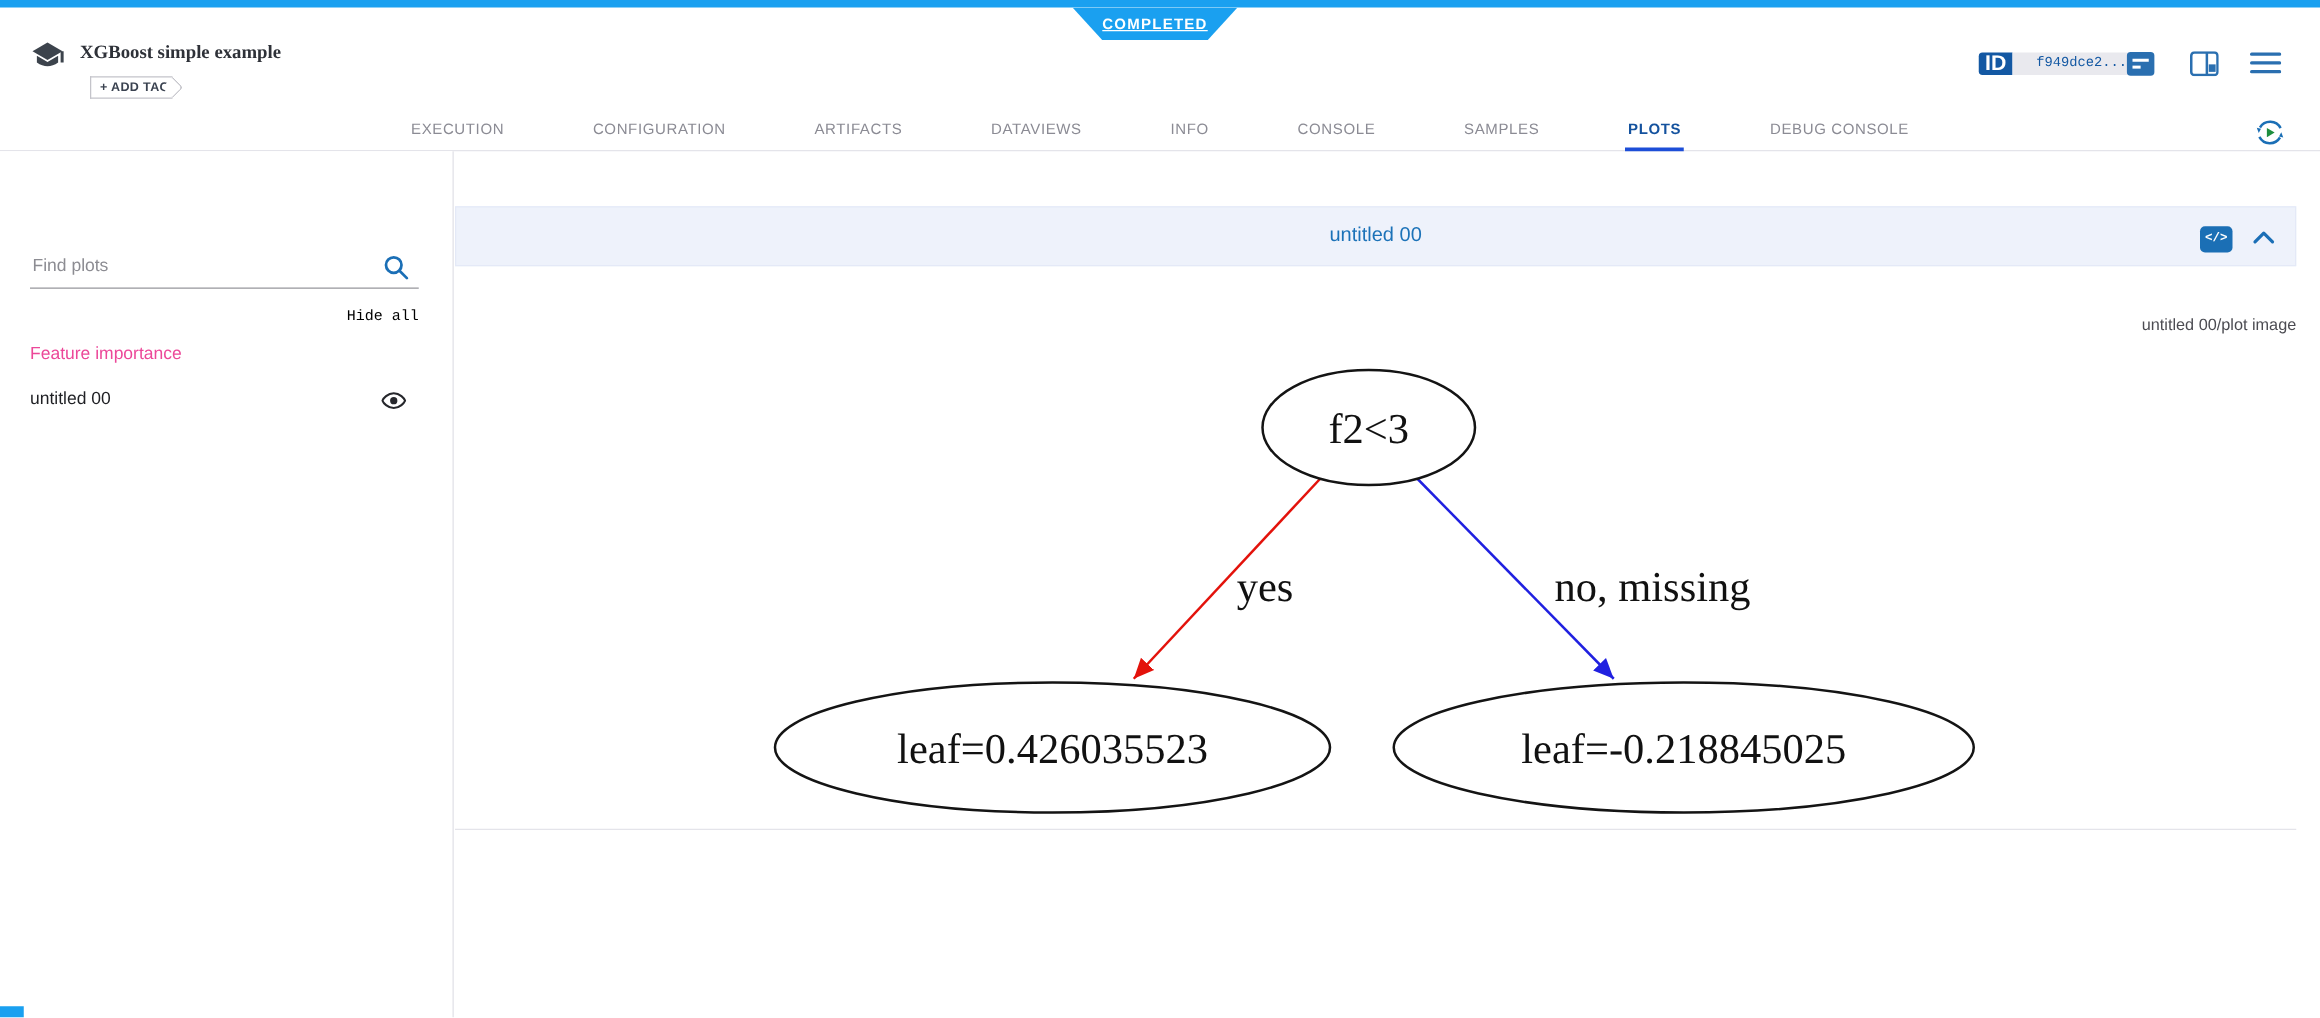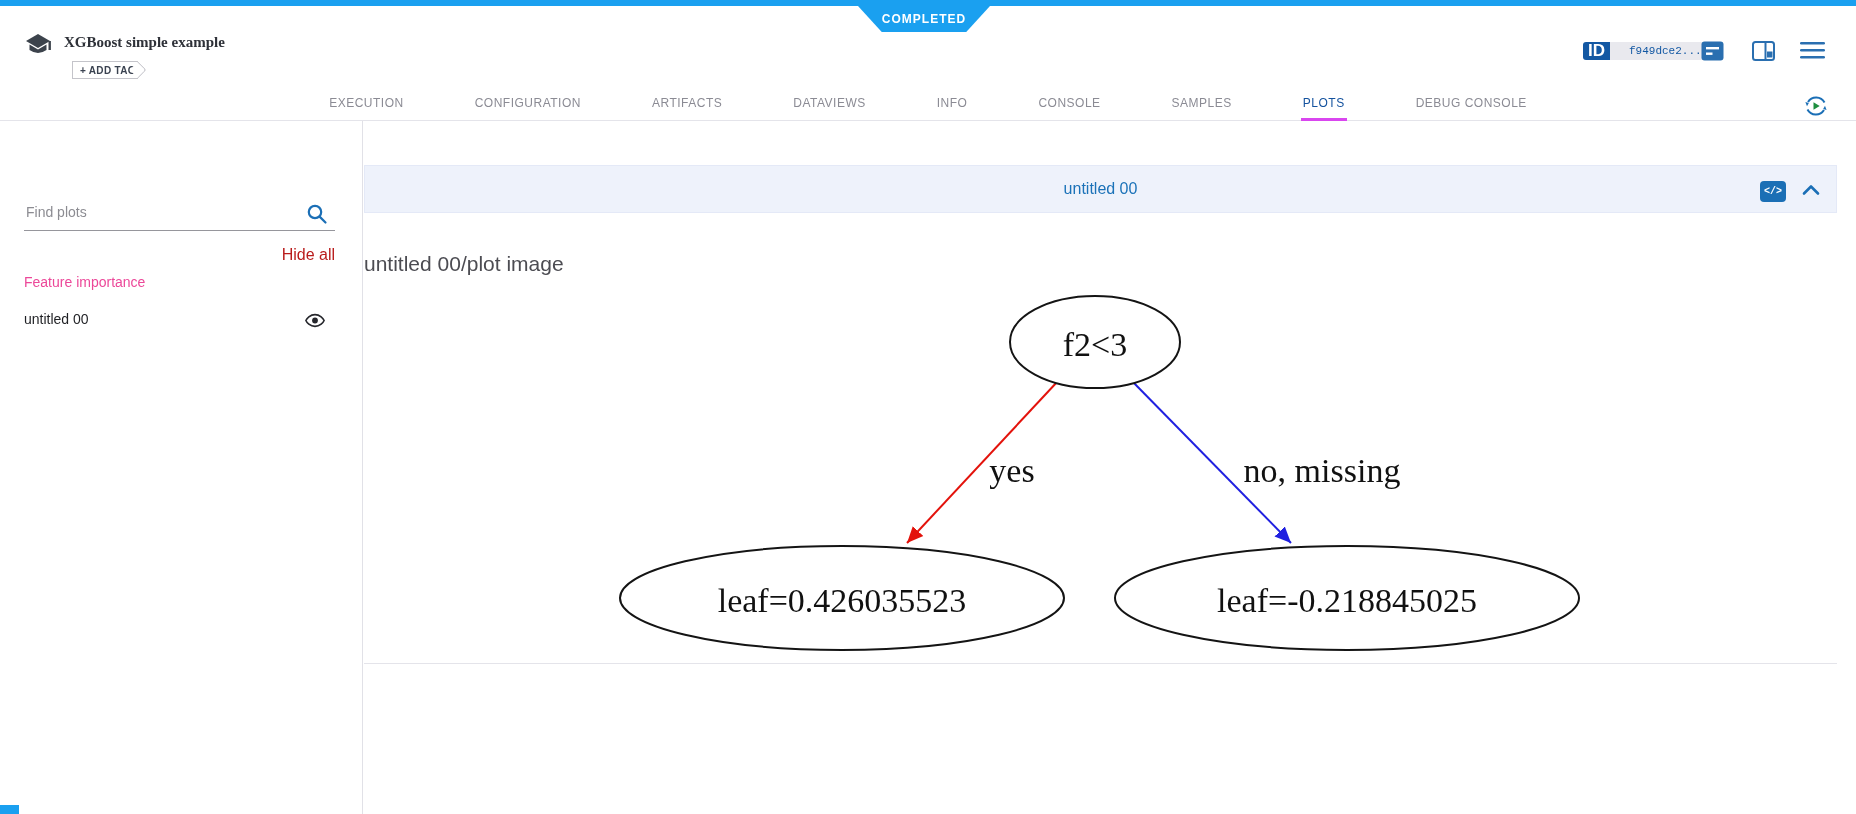--- a/index.html
+++ b/index.html
@@ -7,64 +7,64 @@
     width:1856px;height:814px;position:relative;overflow:hidden;
     background:#ffffff;font-family:"Liberation Sans",sans-serif;
     -webkit-font-smoothing:antialiased;
   }
   
   .top-line{position:absolute;left:0;top:0;width:1856px;height:6px;background:#1aa0f0;}
   .status-badge{
     position:absolute;left:858px;top:6px;width:132px;height:26px;background:#1aa0f0;
     clip-path:polygon(0 0,100% 0,82% 100%,18% 100%);
     color:#fff;font-size:12px;font-weight:700;letter-spacing:1px;
-    display:flex;align-items:center;justify-content:center;
+    display:flex;align-items:center;justify-content:center;text-decoration:underline;
   }
   
   .logo{position:absolute;left:22px;top:29px;width:32px;height:32px;}
   .experiment-title{position:absolute;left:64px;top:34px;font-size:15px;font-weight:600;color:#2e3138;font-family:Liberation Serif, serif;}
   .add-tag{position:absolute;left:72px;top:61px;height:16px;border:1px solid #c4c4ca;border-right:none;
     background:#fff;display:flex;align-items:center;padding:0 2px 0 7px;cursor:pointer;}
   .add-tag .tip{position:absolute;right:-6.2px;top:2.2px;width:11.3px;height:11.3px;background:#fff;
     border-top:1px solid #c4c4ca;border-right:1px solid #c4c4ca;transform:rotate(45deg);border-top-right-radius:3px;}
   .add-tag-label{font-size:10px;font-weight:700;color:#3a4250;letter-spacing:.3px;white-space:nowrap;}
   .id-badge{position:absolute;left:1583px;top:42px;height:18px;display:flex;align-items:stretch;}
   .id-badge .id-key{background:#1358a3;color:#fff;font-size:17px;font-weight:700;border-radius:3px 0 0 3px;
     display:flex;align-items:center;padding:0 5px;}
   .id-badge .id-val{background:#e9e9ee;color:#1358a3;font-family:"Liberation Mono",monospace;font-size:11px;
     border-radius:0 3px 3px 0;display:flex;align-items:center;padding:0 19px;}
   .hdr-icon{position:absolute;cursor:pointer;}
   
   .tabbar{position:absolute;left:0;top:88px;width:1856px;height:33px;display:flex;justify-content:center;gap:67px;}
   .tabbar-border{position:absolute;left:0;top:120px;width:1856px;height:1px;background:#e4e4ea;}
   .tab{height:33px;line-height:31px;font-size:12px;letter-spacing:.5px;color:#8b8b94;cursor:pointer;
     padding:0 2px;box-sizing:border-box;white-space:nowrap;}
-  .tab.active{color:#14529e;font-weight:400;border-bottom:3px solid #d946ef;position:relative;z-index:2;}
+  .tab.active{color:#14529e;font-weight:700;border-bottom:3px solid #1d4ed8;position:relative;z-index:2;}
   .refresh-icon{position:absolute;left:1803px;top:93px;width:26px;height:26px;cursor:pointer;}
   
   .sidebar{position:absolute;left:0;top:121px;width:363px;height:693px;border-right:1px solid #e1e1e7;box-sizing:border-box;background:#fff;}
   .search-input{position:absolute;left:24px;top:196px;width:280px;height:30px;border:none;outline:none;
     font-size:14px;color:#333;font-family:"Liberation Sans",sans-serif;background:transparent;}
   .search-input::placeholder{color:#8c8c92;}
   .search-underline{position:absolute;left:24px;top:230px;width:311px;height:1px;background:#96969c;}
   .search-icon{position:absolute;left:306px;top:203px;width:22px;height:22px;cursor:pointer;}
-  .hide-all{position:absolute;left:24px;top:246px;width:311px;text-align:right;font-size:16px;color:#b91c1c;cursor:pointer;}
+  .hide-all{position:absolute;left:24px;top:246px;width:311px;text-align:right;font-size:12px;color:#000000;cursor:pointer;font-family:Liberation Mono, monospace;}
   .section-label{position:absolute;left:24px;top:274px;font-size:14px;color:#ec4899;}
   .plot-list-item{position:absolute;left:24px;top:310px;width:311px;height:22px;cursor:pointer;}
   .plot-list-item .item-label{font-size:14px;color:#1f2024;}
   .eye-icon{position:absolute;right:10px;top:3px;width:20px;height:15px;cursor:pointer;}
   
   .panel-band{position:absolute;left:364px;top:165px;width:1473px;height:48px;background:#eef2fb;
     border:1px solid #e4e9f7;box-sizing:border-box;display:flex;align-items:center;justify-content:center;}
   .panel-band-title{font-size:16px;color:#1b72b8;font-weight:500;cursor:pointer;}
   .code-icon{position:absolute;left:1760px;top:181px;width:26px;height:21px;background:#1b6fb5;border-radius:4px;
     color:#fff;font-size:10px;font-weight:700;font-family:"Liberation Mono",monospace;
     display:flex;align-items:center;justify-content:center;cursor:pointer;}
   .collapse-icon{position:absolute;left:1801px;top:182px;width:20px;height:16px;cursor:pointer;}
-  .plot-title{position:absolute;left:364px;top:252px;width:1473px;text-align:left;font-size:21px;color:#4c4c52;}
+  .plot-title{position:absolute;left:364px;top:252px;width:1473px;text-align:right;font-size:13px;color:#4c4c52;}
   .panel-bottom-border{position:absolute;left:364px;top:663px;width:1473px;height:1px;background:#e4e4ea;}
   .tree-svg{position:absolute;left:364px;top:213px;}
   .tree-node-text,.tree-edge-label{font-family:"Liberation Serif","DejaVu Serif",serif;fill:#111111;}
   .bottom-accent{position:absolute;left:0;top:805px;width:19px;height:9px;background:#1aa0f0;}
 </style>
 </head>
 <body>
 
 <div class="top-line"></div>
 <div class="status-badge">COMPLETED</div>

